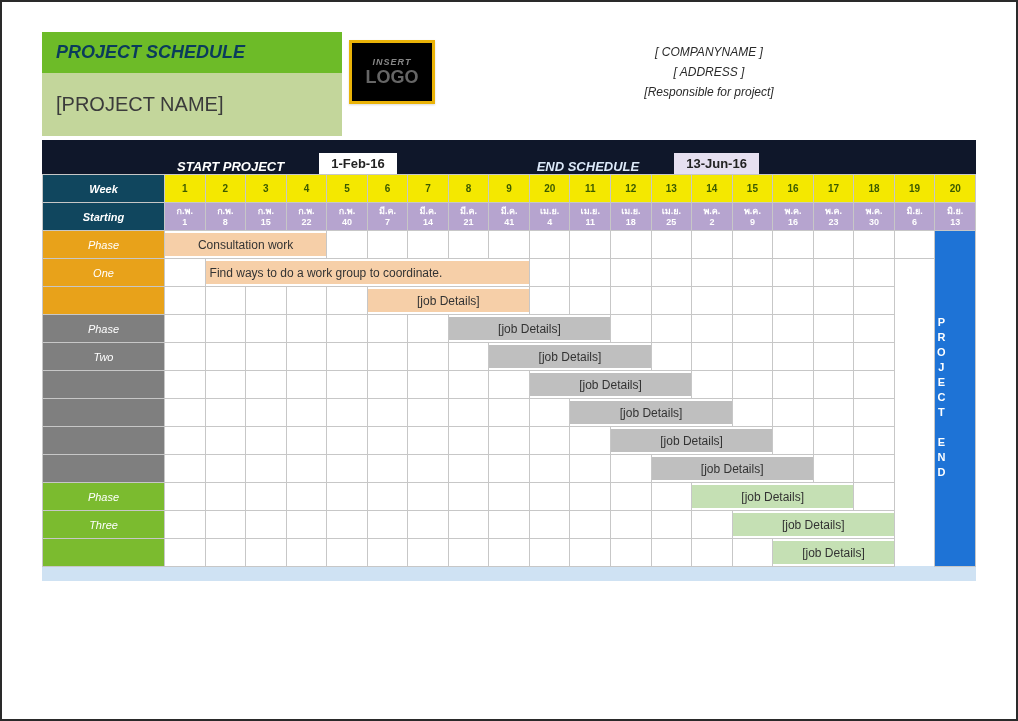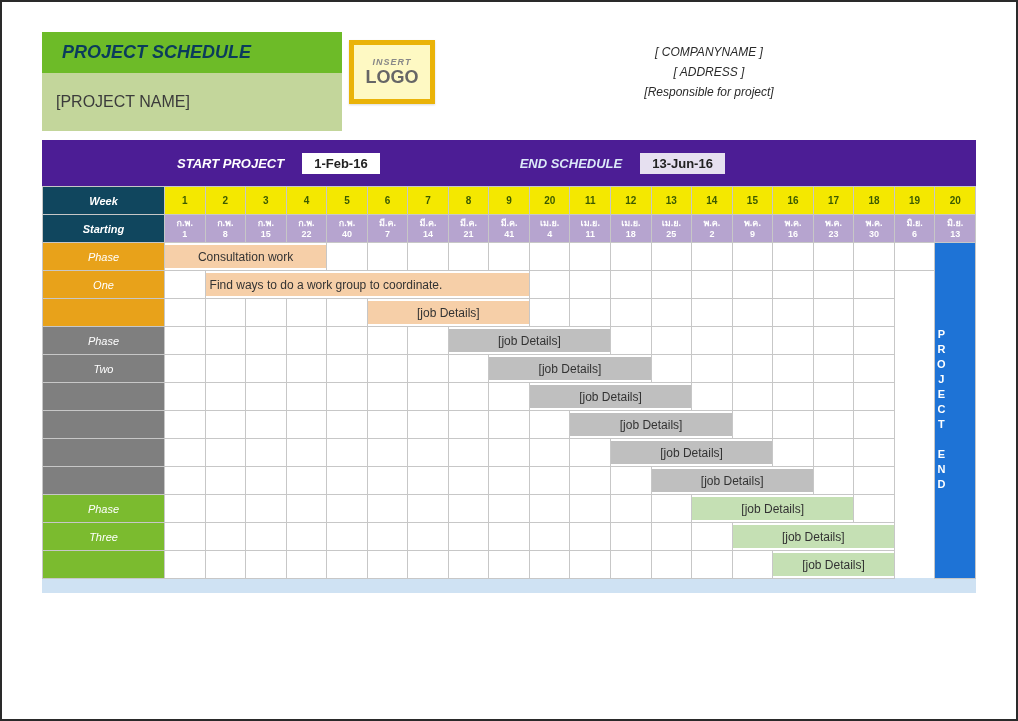--- a/index.html
+++ b/index.html
@@ -22,50 +22,50 @@
     width: 300px;
     display: flex;
     flex-direction: column;
   }
   .title-top {
     background: #6dbb28;
     color: #0a3b5c;
     font-weight: bold;
     font-style: italic;
     font-size: 18px;
-    padding: 10px 20px;
+    padding: 10px 14px;
     flex: 1;
     display: flex;
     align-items: center;
   }
   .title-bot {
     background: #c3d69b;
     color: #3b3b3b;
-    font-size: 16px;
+    font-size: 20px;
     padding: 20px 14px;
     flex: 1;
     display: flex;
     align-items: center;
   }
   .logo-block {
     width: 100px;
     display: flex;
     align-items: center;
     justify-content: center;
     padding: 6px;
   }
   .logo-inner {
-    border: 5px solid #eab308;
+    border: 3px solid #eab308;
     width: 86px;
     height: 64px;
     display: flex;
     flex-direction: column;
     align-items: center;
     justify-content: center;
-    background: #fef9c3;
+    background: #000000;
     box-shadow: 0 1px 2px rgba(0,0,0,0.15);
   }
   .logo-ins {
     font-size: 9px;
     color: #888;
     font-style: italic;
     font-weight: bold;
     letter-spacing: 1px;
   }
   .logo-txt {
@@ -82,37 +82,37 @@
     gap: 6px;
   }
   .meta-block div {
     font-style: italic;
     font-size: 12px;
     color: #2a2a2a;
   }
 
   .band {
     margin-top: 28px;
-    background: #4c1d95;
-    height: 46px;
-    display: flex;
-    align-items: center;
+    background: #0f172a;
+    height: 34px;
+    display: flex;
+    align-items: flex-end;
     color: #fff;
     font-style: italic;
     font-weight: bold;
     font-size: 13px;
   }
   .band .sp-label { margin-left: 135px; }
   .band .sp-val, .band .ep-val {
     background: #fff;
     color: #222;
     font-style: normal;
     font-weight: bold;
     padding: 3px 12px;
-    margin-left: 18px;
+    margin-left: 35px;
     font-size: 13px;
   }
   .band .ep-label { margin-left: 140px; color:#dbe8f8; }
   .band .ep-val { background: #e6e0f0; }
 
   table.g {
     border-collapse: collapse;
     width: 100%;
     table-layout: fixed;
   }

